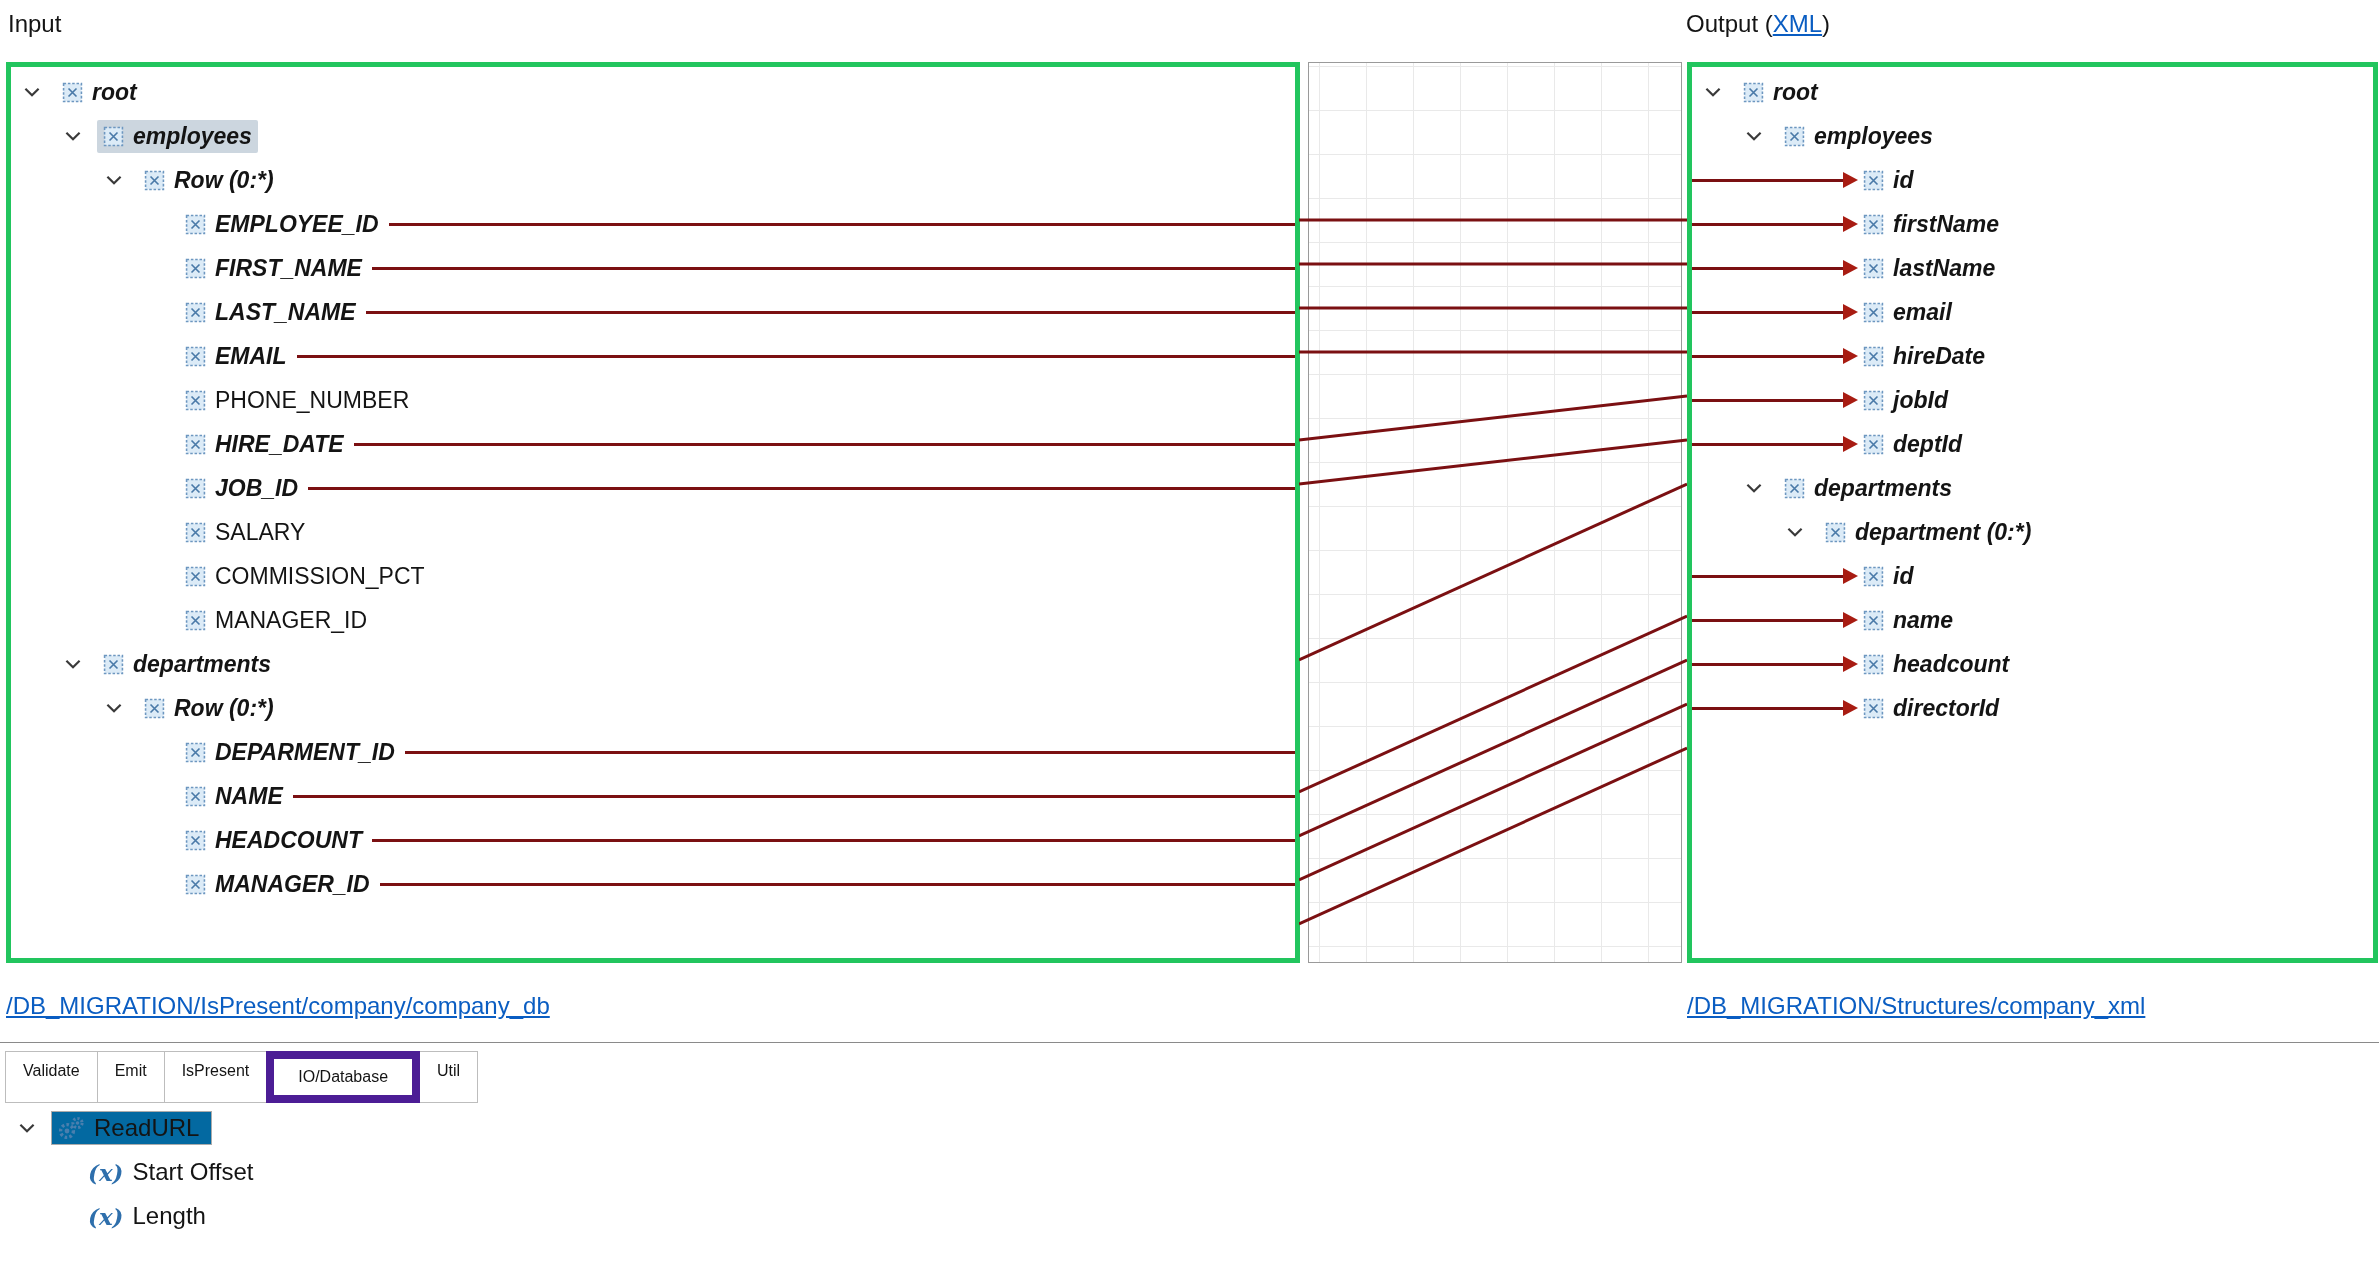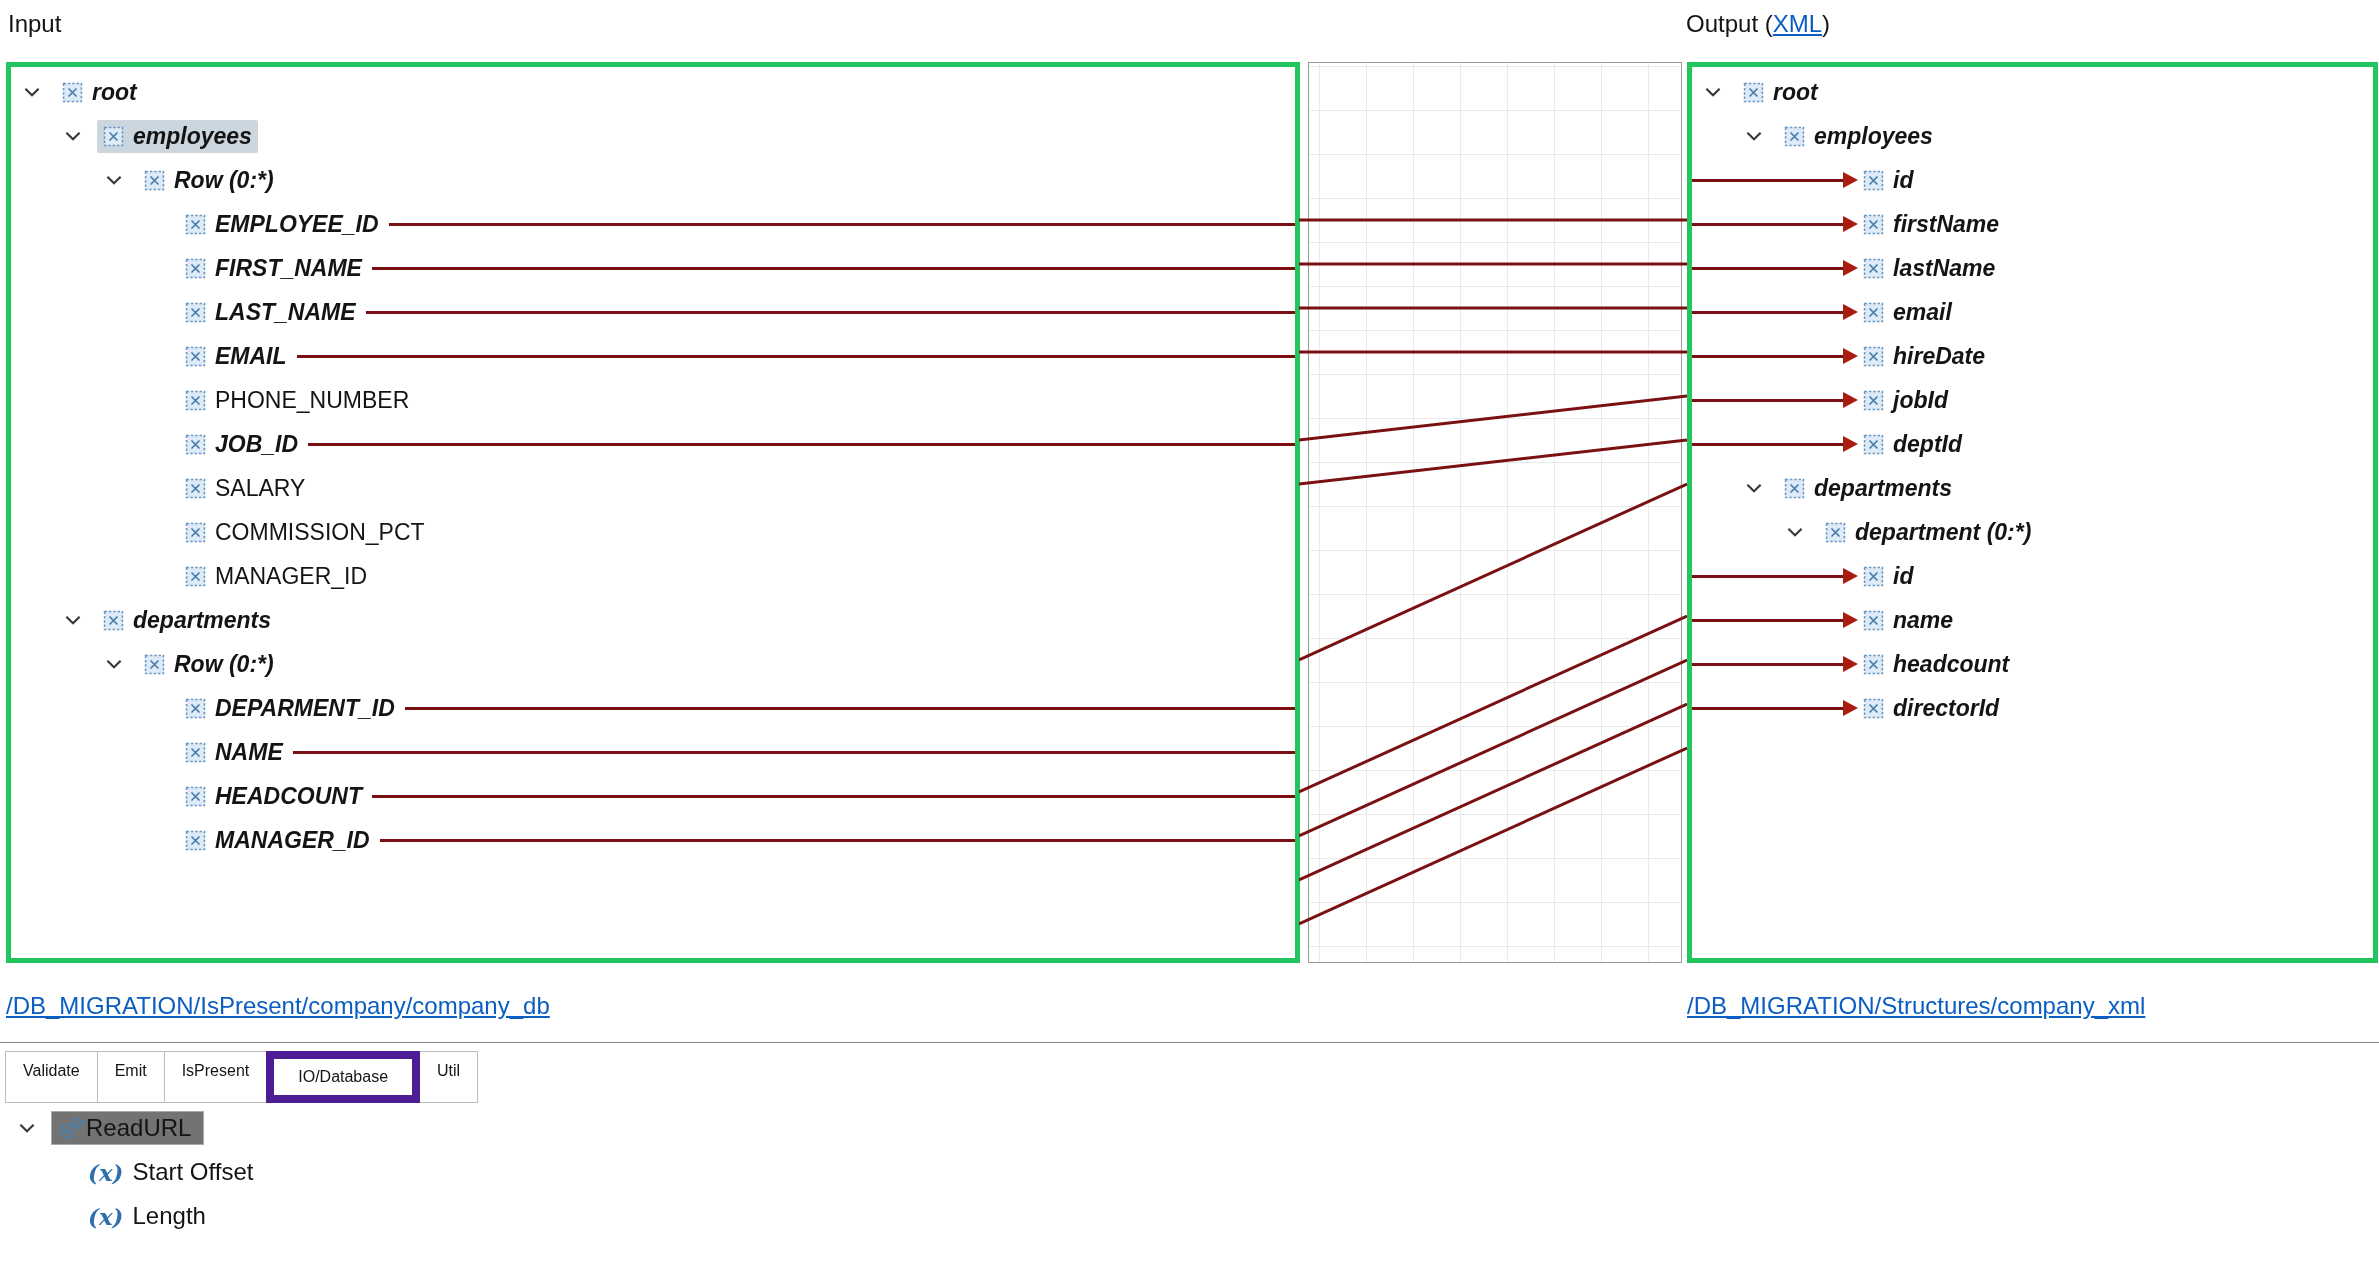--- a/index.html
+++ b/index.html
@@ -56,21 +56,21 @@
   #src-link { position:absolute; left:6px;    top:992px; font-size:24px; }
   #dst-link { position:absolute; left:1687px; top:992px; font-size:24px; }
   #divider { position:absolute; left:0; top:1042px; width:2379px; border-top:1px solid #8a8a8a; }
 
   #tabs { position:absolute; left:6px; top:1051px; display:flex; align-items:stretch; }
   .tab { padding:10px 17px; border:1px solid #bdbdbd; margin-left:-1px; background:#fff; font-size:16px; }
   .tab.active { border:8px solid #4c1d95; font-weight:normal; position:relative; z-index:2; padding:9px 24px; }
 
   #fn-area { position:absolute; left:6px; top:1106px; }
   .fn-row { display:flex; align-items:center; height:44px; font-size:24px; }
-  #readurl-box { display:inline-flex; align-items:center; border:1px solid #ababab; background:#737373; padding:2px 12px 2px 4px; }
+  #readurl-box { display:inline-flex; align-items:center; gap:8px; border:1px solid #ababab; background:#0369a1; padding:2px 12px 2px 4px; }
   .gears-svg { display:block; }
   .fx-icon { color:#2e6fac; font-style:italic; font-weight:bold; font-family:"DejaVu Serif", serif; font-size:23px; margin-right:9px; }
 </style>
 </head>
 <body>
 
 <div id="hdr-input" class="hdr">Input</div>
 
 <div id="hdr-output" class="hdr"><span>Output (</span><a>XML</a><span>)</span></div>
 
@@ -187,20 +187,34 @@
       <span class="chev-slot"></span>
       <span class="node-body">
         <span class="icon-wrap">
           <svg class="eicon" viewBox="0 0 20 20">
             <rect x="1.5" y="1.5" width="17" height="17"></rect>
             <path d="M6.2 6.2 L13.8 13.8 M13.8 6.2 L6.2 13.8"></path>
           </svg>
         </span>
         <span class="node-label">PHONE_NUMBER</span>
       </span>
+    </div>
+    <div class="tree-row bold">
+      <span class="indent" style="width: 132px;"></span>
+      <span class="chev-slot"></span>
+      <span class="node-body">
+        <span class="icon-wrap">
+          <svg class="eicon" viewBox="0 0 20 20">
+            <rect x="1.5" y="1.5" width="17" height="17"></rect>
+            <path d="M6.2 6.2 L13.8 13.8 M13.8 6.2 L6.2 13.8"></path>
+          </svg>
+        </span>
+        <span class="node-label">HIRE_DATE</span>
+      </span>
+      <span class="map-line"></span>
     </div>
     <div class="tree-row bold">
       <span class="indent" style="width: 132px;"></span>
       <span class="chev-slot"></span>
       <span class="node-body">
         <span class="icon-wrap">
           <svg class="eicon" viewBox="0 0 20 20">
             <rect x="1.5" y="1.5" width="17" height="17"></rect>
             <path d="M6.2 6.2 L13.8 13.8 M13.8 6.2 L6.2 13.8"></path>
           </svg>

